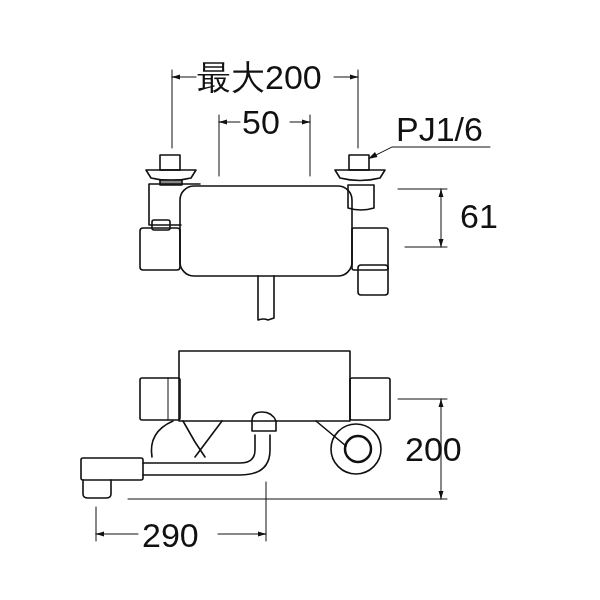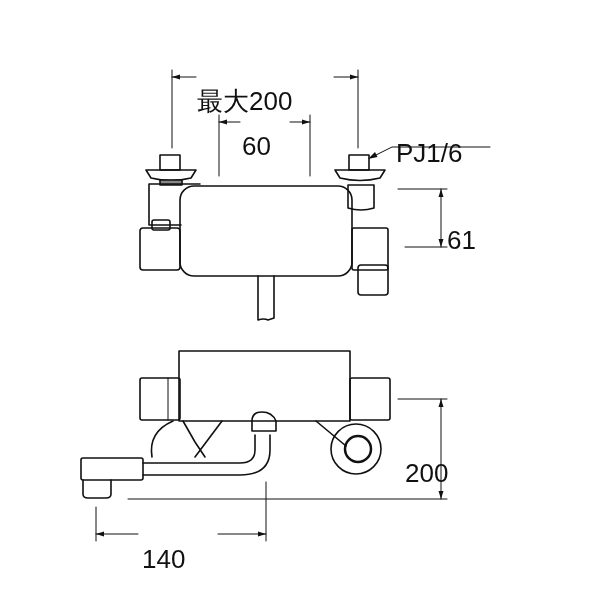--- a/index.html
+++ b/index.html
@@ -1,19 +1,19 @@
 <!DOCTYPE html>
 <html><head>
 <meta charset="utf-8">
 <style>
   html, body { margin:0; padding:0; background:#ffffff; }
   body { width:600px; height:600px; position:relative; overflow:hidden; }
   #drawing { position:absolute; left:0; top:0; width:600px; height:600px; }
   .lbl { position:absolute; font-family:"Liberation Sans", sans-serif; color:#111; line-height:1; white-space:nowrap; }
-  .big { font-size:26px;margin-top:28px; }
+  .big { font-size:34px; }
 </style>
 </head>
 <body>
 
 <svg id="drawing" viewBox="0 0 600 600" xmlns="http://www.w3.org/2000/svg" fill="none" stroke="#111" stroke-width="1.6" stroke-linejoin="round" stroke-linecap="round">
 
   <g>
 
     <line x1="172" y1="70" x2="172" y2="148" stroke-width="1"></line>
     <line x1="358" y1="70" x2="358" y2="148" stroke-width="1"></line>
@@ -84,17 +84,17 @@
     <line x1="96" y1="534" x2="138" y2="534" stroke-width="1"></line>
     <line x1="218" y1="534" x2="266" y2="534" stroke-width="1"></line>
     <path d="M96 534 l8 -2.5 l0 5 z" fill="#111" stroke="none"></path>
     <path d="M266 534 l-8 -2.5 l0 5 z" fill="#111" stroke="none"></path>
   </g>
 </svg>
 
 <div class="lbl big" style="left:197px; top:60px;">
   <span>最大</span><span>200</span>
 </div>
-<div class="lbl big" style="left:242px; top:105px;">60</div>
+<div class="lbl big" style="left:242px; top:105px;">50</div>
 <div class="lbl big" style="left:396px; top:112px;">PJ1/6</div>
-<div class="lbl big" style="left:447px; top:199px;">61</div>
+<div class="lbl big" style="left:460px; top:199px;">61</div>
 <div class="lbl big" style="left:405px; top:432px;">200</div>
-<div class="lbl big" style="left:142px; top:518px;">140</div>
+<div class="lbl big" style="left:142px; top:518px;">290</div>
 
 </body></html>

